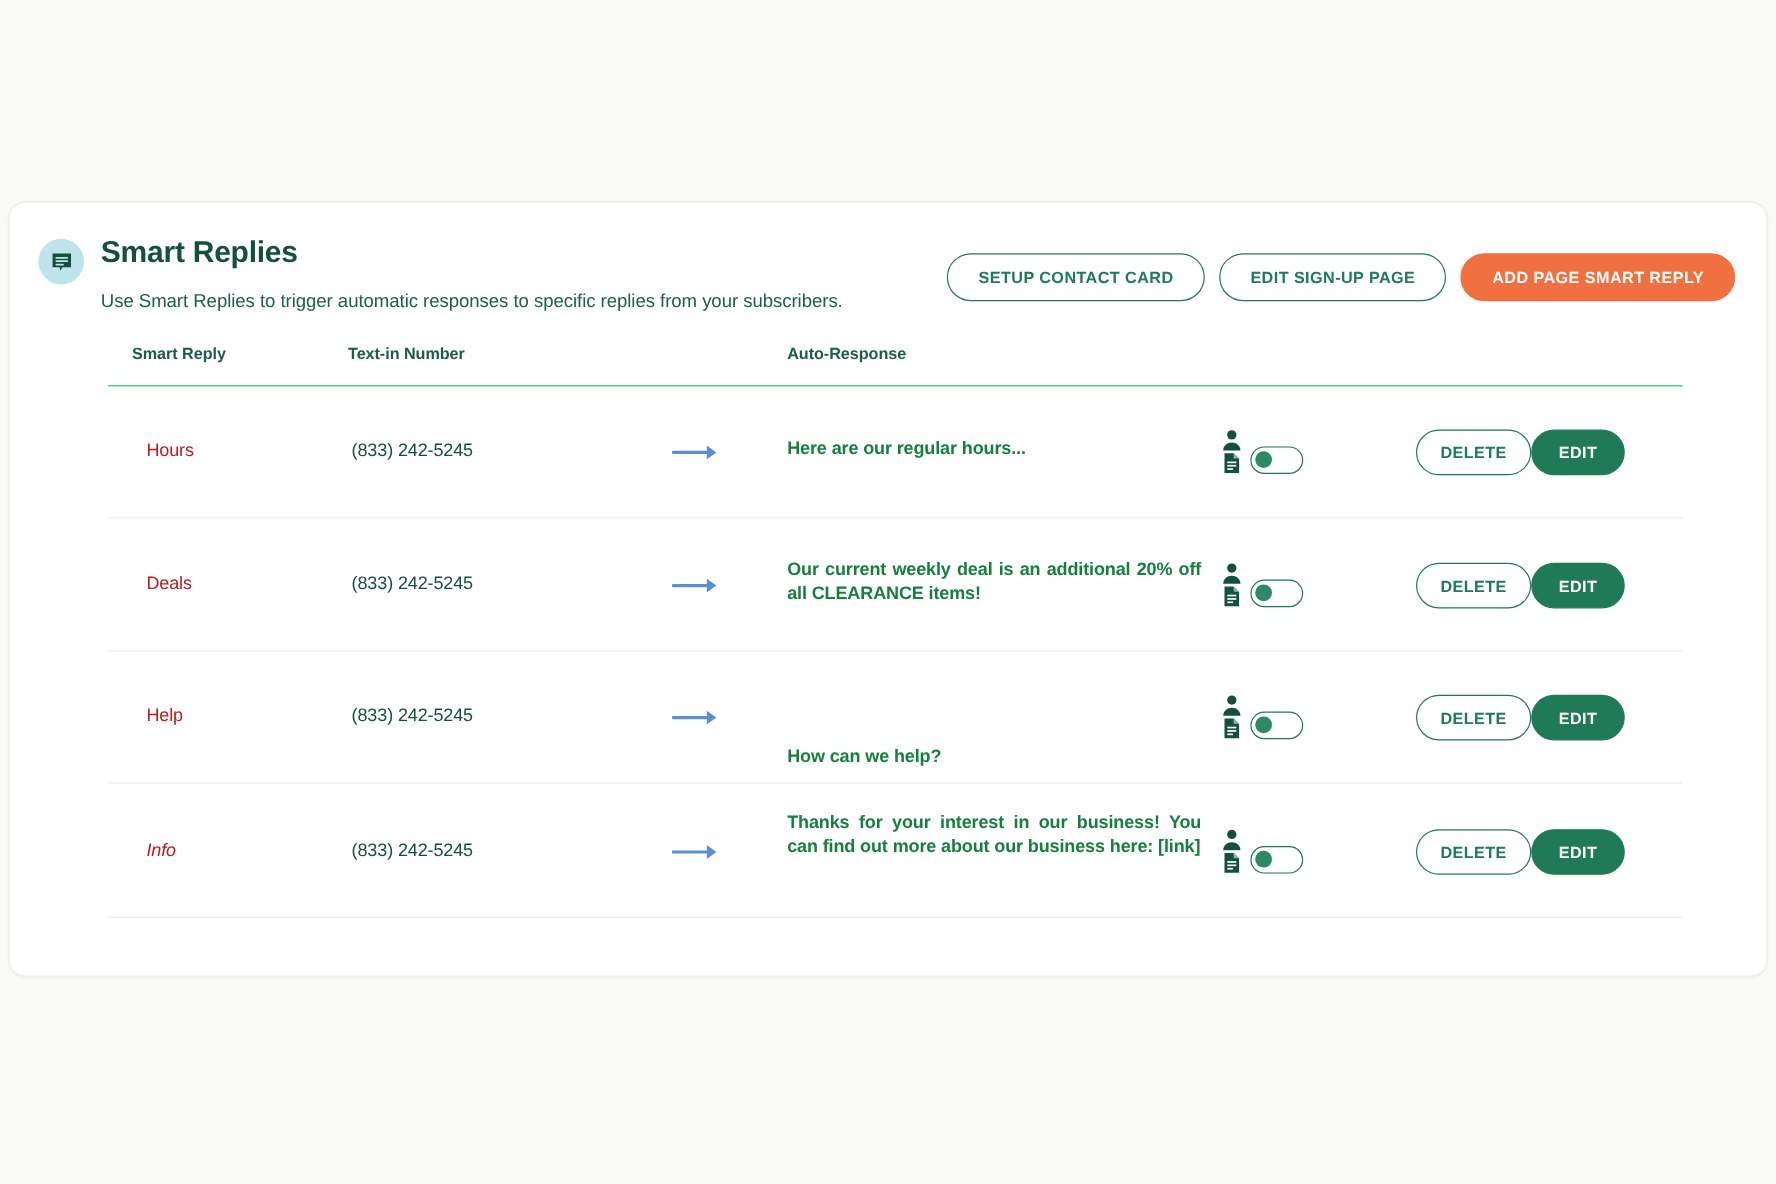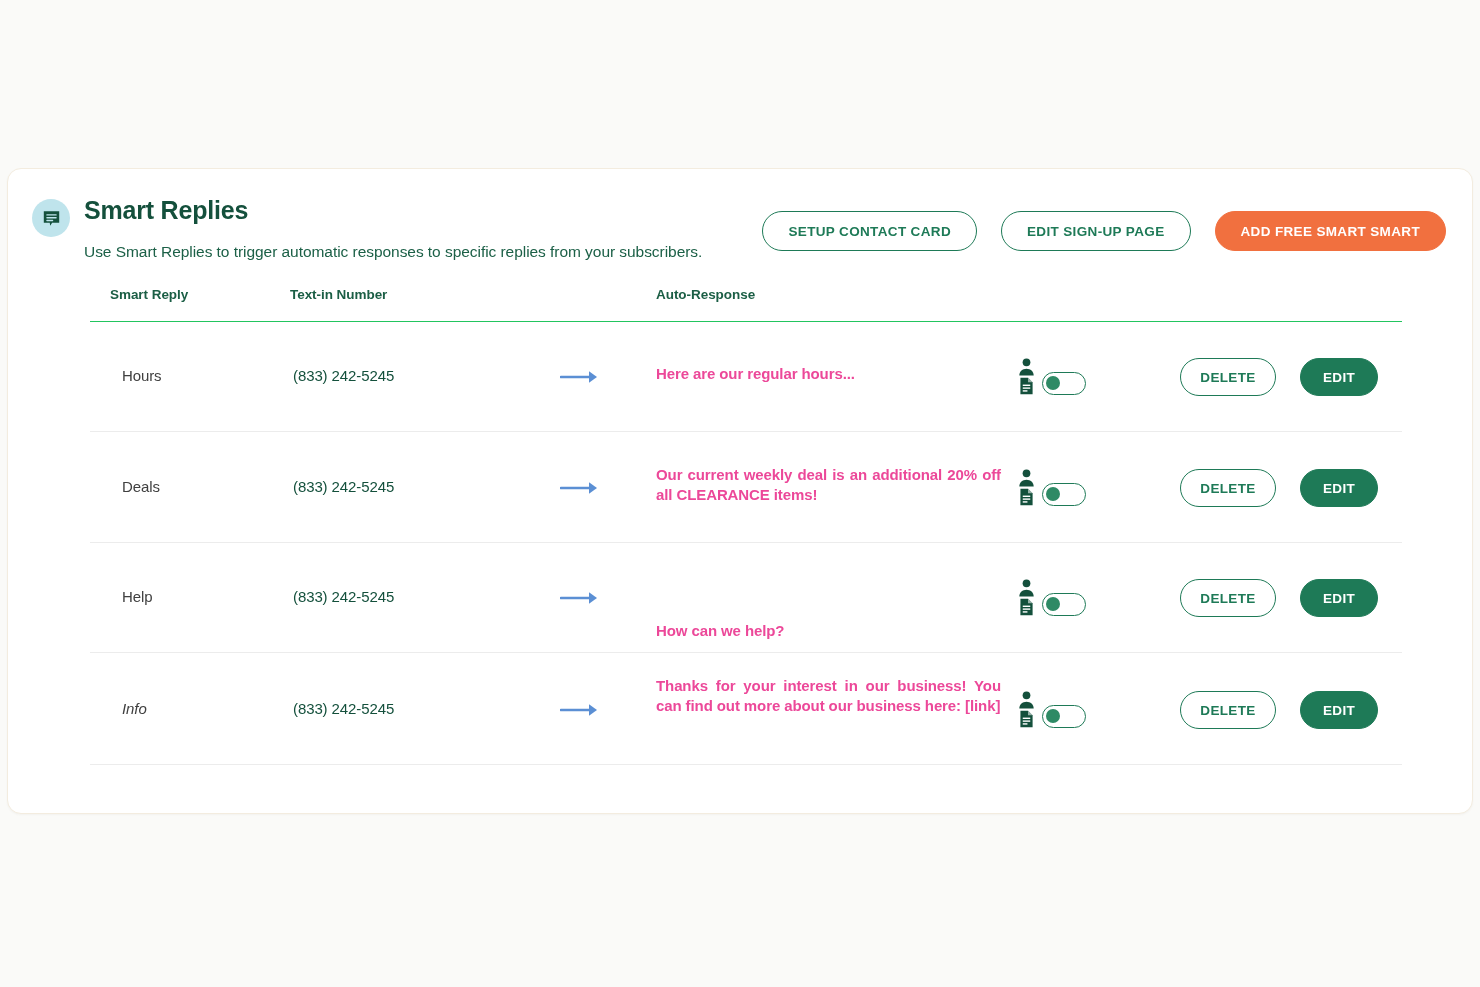--- a/index.html
+++ b/index.html
@@ -76,21 +76,21 @@
     color: #1c6047;
     letter-spacing: -0.05px;
   }
 
   
   .header-actions {
     position: absolute;
     right: 26px;
     top: 42px;
     display: flex;
-    gap: 24px;
+    gap: 12px;
     align-items: center;
   }
 
   .btn {
     font-family: "Liberation Sans", sans-serif;
     font-size: 13.5px;
     font-weight: 700;
     letter-spacing: 0.35px;
     border-radius: 999px;
     cursor: pointer;
@@ -143,21 +143,21 @@
 
   .row {
     position: relative;
     border-bottom: 1px solid #ececec;
   }
 
   .cell-name {
     position: absolute;
     left: 32px;
     font-size: 15px;
-    color: #404040;
+    color: #b91c1c;
     letter-spacing: -0.1px;
   }
   .cell-number {
     position: absolute;
     left: 203px;
     font-size: 15px;
     color: #14503c;
     letter-spacing: -0.1px;
   }
   .cell-arrow {
@@ -165,21 +165,21 @@
     left: 470px;
   }
   .cell-arrow svg { display: block; }
 
   .cell-response {
     position: absolute;
     left: 566px;
     width: 345px;
     font-size: 15px;
     font-weight: 700;
-    color: #ec4899;
+    color: #15803d;
     line-height: 20px;
     text-align: justify;
     text-justify: inter-word;
     letter-spacing: -0.1px;
   }
   .cell-response.single { text-align: left; }
 
   
   .cell-ctrl {
     position: absolute;
@@ -214,21 +214,21 @@
     height: 14px;
     border-radius: 50%;
     background: #2e8a65;
   }
 
   
   .cell-actions {
     position: absolute;
     left: 1090px;
     display: flex;
-    gap: 24px;
+    gap: 0;
     align-items: center;
   }
   .btn-delete {
     height: 38px;
     width: 96px;
     background: #ffffff;
     color: #1e7a57;
     border: 1.6px solid #1e7a57;
     font-size: 13.5px;
   }
@@ -259,21 +259,21 @@
         </svg>
       </div>
 
       <div class="page-title">Smart Replies</div>
 
       <div class="page-subtitle">Use Smart Replies to trigger automatic responses to specific replies from your subscribers.</div>
 
       <div class="header-actions">
         <button class="btn btn-outline-green">SETUP CONTACT CARD</button>
         <button class="btn btn-outline-green">EDIT SIGN-UP PAGE</button>
-        <button class="btn btn-orange">ADD FREE SMART SMART</button>
+        <button class="btn btn-orange">ADD PAGE SMART REPLY</button>
       </div>
     </div>
 
     <div class="table">
 
       <div class="thead">
         <div class="th c1">Smart Reply</div>
         <div class="th c2">Text-in Number</div>
         <div class="th c3">Auto-Response</div>
       </div>

